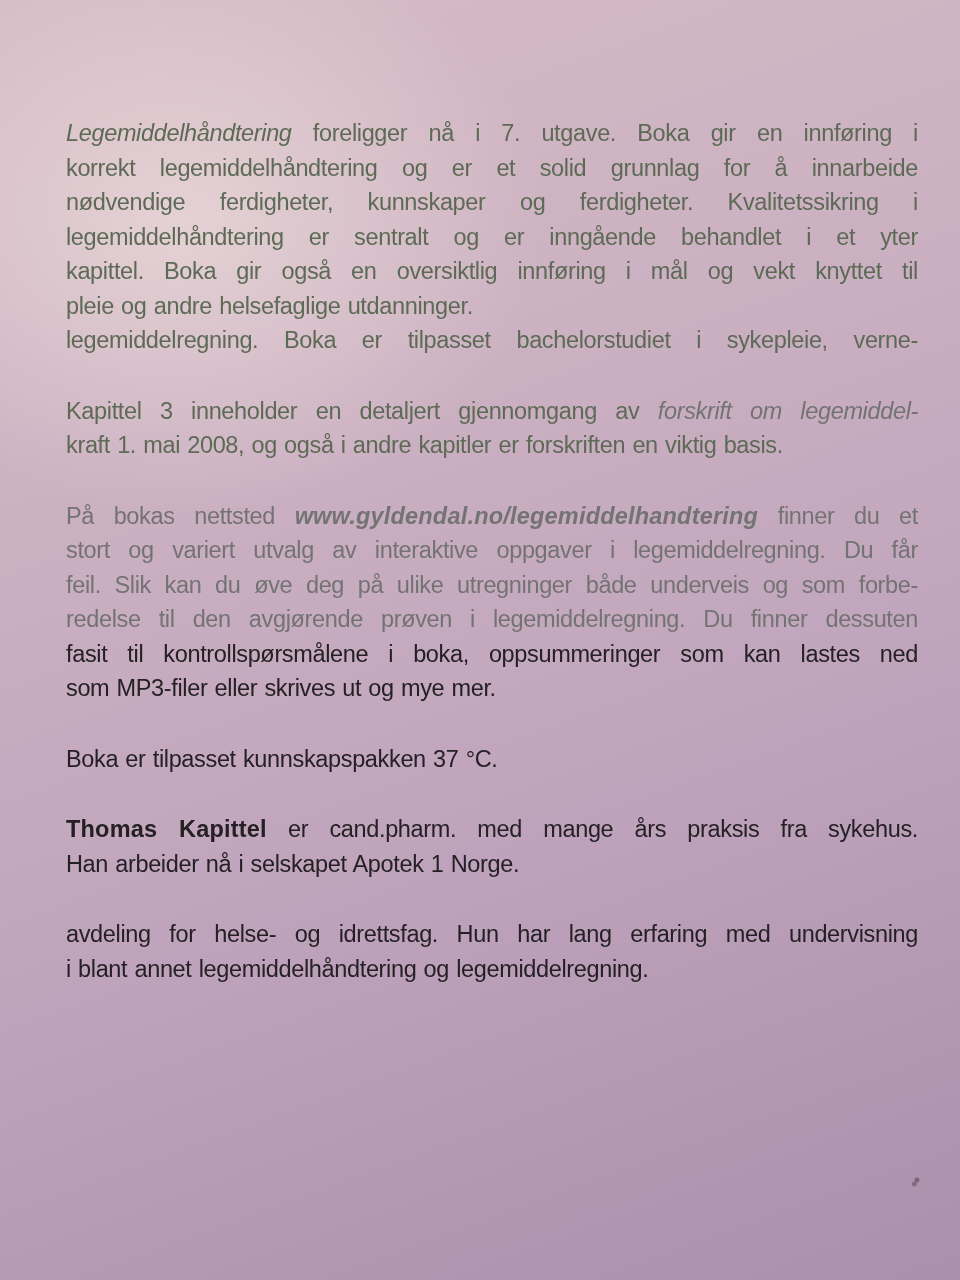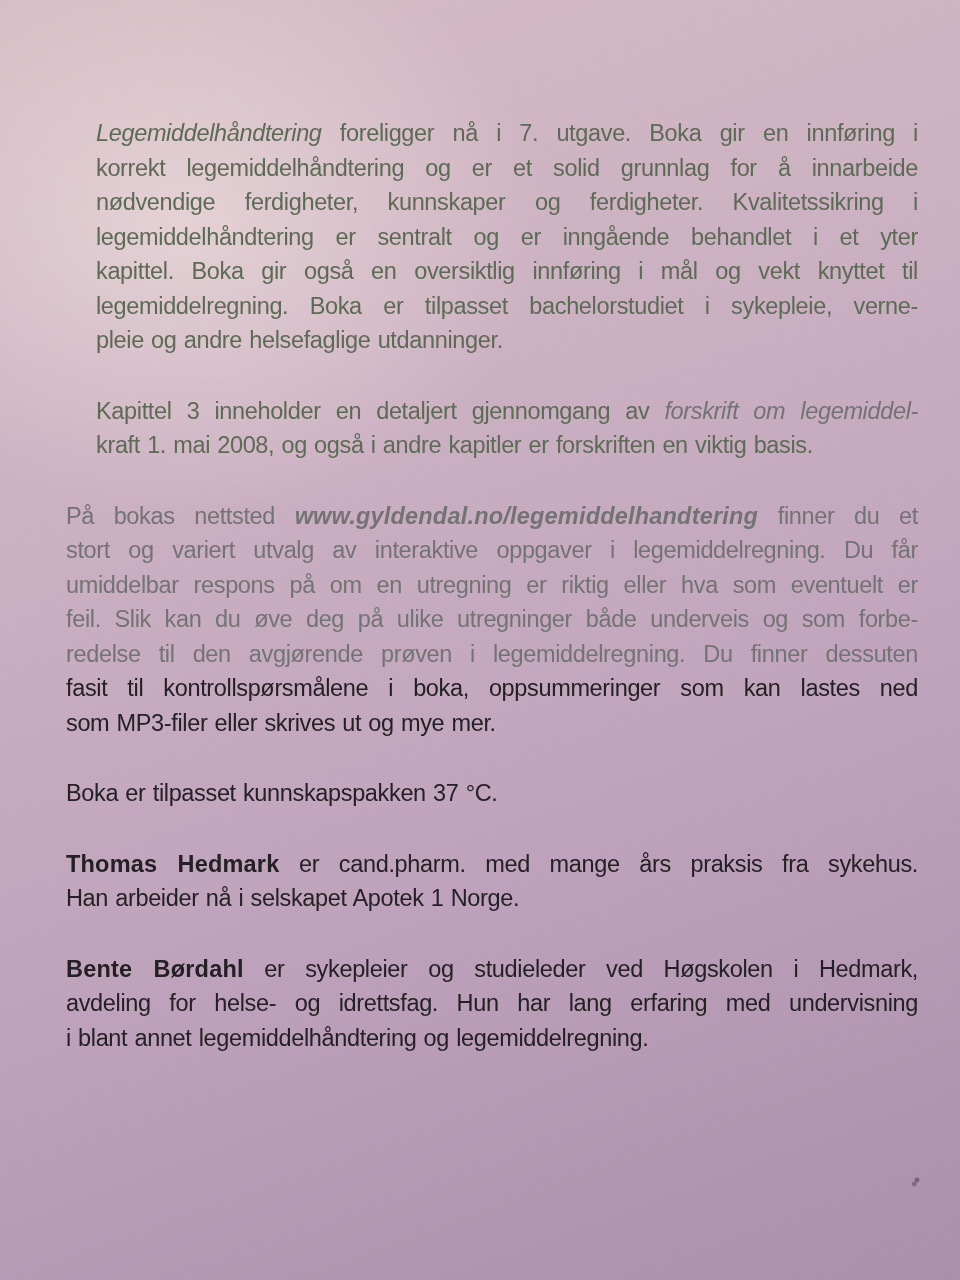--- a/index.html
+++ b/index.html
@@ -17,21 +17,21 @@
   }
   .para {
     margin: 0 0 36px 0;
     font-size: 23.5px;
     line-height: 34.5px;
     letter-spacing: -0.35px;
     word-spacing: 1px;
   }
   .line { display: block; white-space: nowrap; }
   .just { text-align: justify; text-align-last: justify; }
-  .faded { color: #5d6a55; margin-left: 30px; }
+  .faded { color: #5d6a55; }
   .fade2 { color: #737373; }
   em { font-style: italic; }
   .b { font-weight: bold; letter-spacing: 0.2px; }
   .p1 { margin-top: 4px; }
   .p2 { margin-top: 0px; }
   .p3 { margin-top: 0px; }
   .p4 { margin-top: 16px; }
   .mark {
     position: absolute; left: 910px; top: 1170px; width: 14px; height: 20px;
     border-radius: 40%;
@@ -43,49 +43,47 @@
 <body>
 
 <div class="page">
 
   <p class="para p1">
     <span class="line just faded"><em>Legemiddelhåndtering</em><span> foreligger nå i 7. utgave. Boka gir en innføring i</span></span>
     <span class="line just faded">korrekt legemiddelhåndtering og er et solid grunnlag for å innarbeide</span>
     <span class="line just faded">nødvendige ferdigheter, kunnskaper og ferdigheter. Kvalitetssikring i</span>
     <span class="line just faded">legemiddelhåndtering er sentralt og er inngående behandlet i et yter</span>
     <span class="line just faded">kapittel. Boka gir også en oversiktlig innføring i mål og vekt knyttet til</span>
+    <span class="line faded">pleie og andre helsefaglige utdanninger.</span>
     <span class="line just faded">legemiddelregning. Boka er tilpasset bachelorstudiet i sykepleie, verne-</span>
-    <span class="line faded">pleie og andre helsefaglige utdanninger.</span>
   </p>
 
   <p class="para p2">
     <span class="line just faded"><span>Kapittel 3 inneholder en detaljert gjennomgang av </span><em class="fade2">forskrift om legemiddel-</em></span>
     <span class="line faded">kraft 1. mai 2008, og også i andre kapitler er forskriften en viktig basis.</span>
   </p>
 
   <p class="para p3">
     <span class="line just fade2"><span>På bokas nettsted </span><em class="b">www.gyldendal.no/legemiddelhandtering</em><span> finner du et</span></span>
     <span class="line just fade2">stort og variert utvalg av interaktive oppgaver i legemiddelregning. Du får</span>
-    <span class="line just fade2">umiddelbar respons på om en utregning er riktig eller hva som eventuelt er</span>
     <span class="line just fade2">feil. Slik kan du øve deg på ulike utregninger både underveis og som forbe-</span>
     <span class="line just fade2">redelse til den avgjørende prøven i legemiddelregning. Du finner dessuten</span>
     <span class="line just">fasit til kontrollspørsmålene i boka, oppsummeringer som kan lastes ned</span>
     <span class="line">som MP3-filer eller skrives ut og mye mer.</span>
   </p>
 
   <p class="para p4">
     <span class="line">Boka er tilpasset kunnskapspakken 37 °C.</span>
   </p>
 
   <p class="para">
-    <span class="line just"><span class="b">Thomas Hedmark</span><span> er cand.pharm. med mange års praksis fra sykehus.</span></span>
+    <span class="line just"><span class="b">Thomas Kapittel</span><span> er cand.pharm. med mange års praksis fra sykehus.</span></span>
     <span class="line">Han arbeider nå i selskapet Apotek 1 Norge.</span>
   </p>
 
   <p class="para">
-    <span class="line just"><span class="b">Bente Børdahl</span><span> er sykepleier og studieleder ved Høgskolen i Hedmark,</span></span>
     <span class="line just">avdeling for helse- og idrettsfag. Hun har lang erfaring med undervisning</span>
     <span class="line">i blant annet legemiddelhåndtering og legemiddelregning.</span>
   </p>
 
 </div>
 
 <div class="mark"></div>
 
 </body></html>

